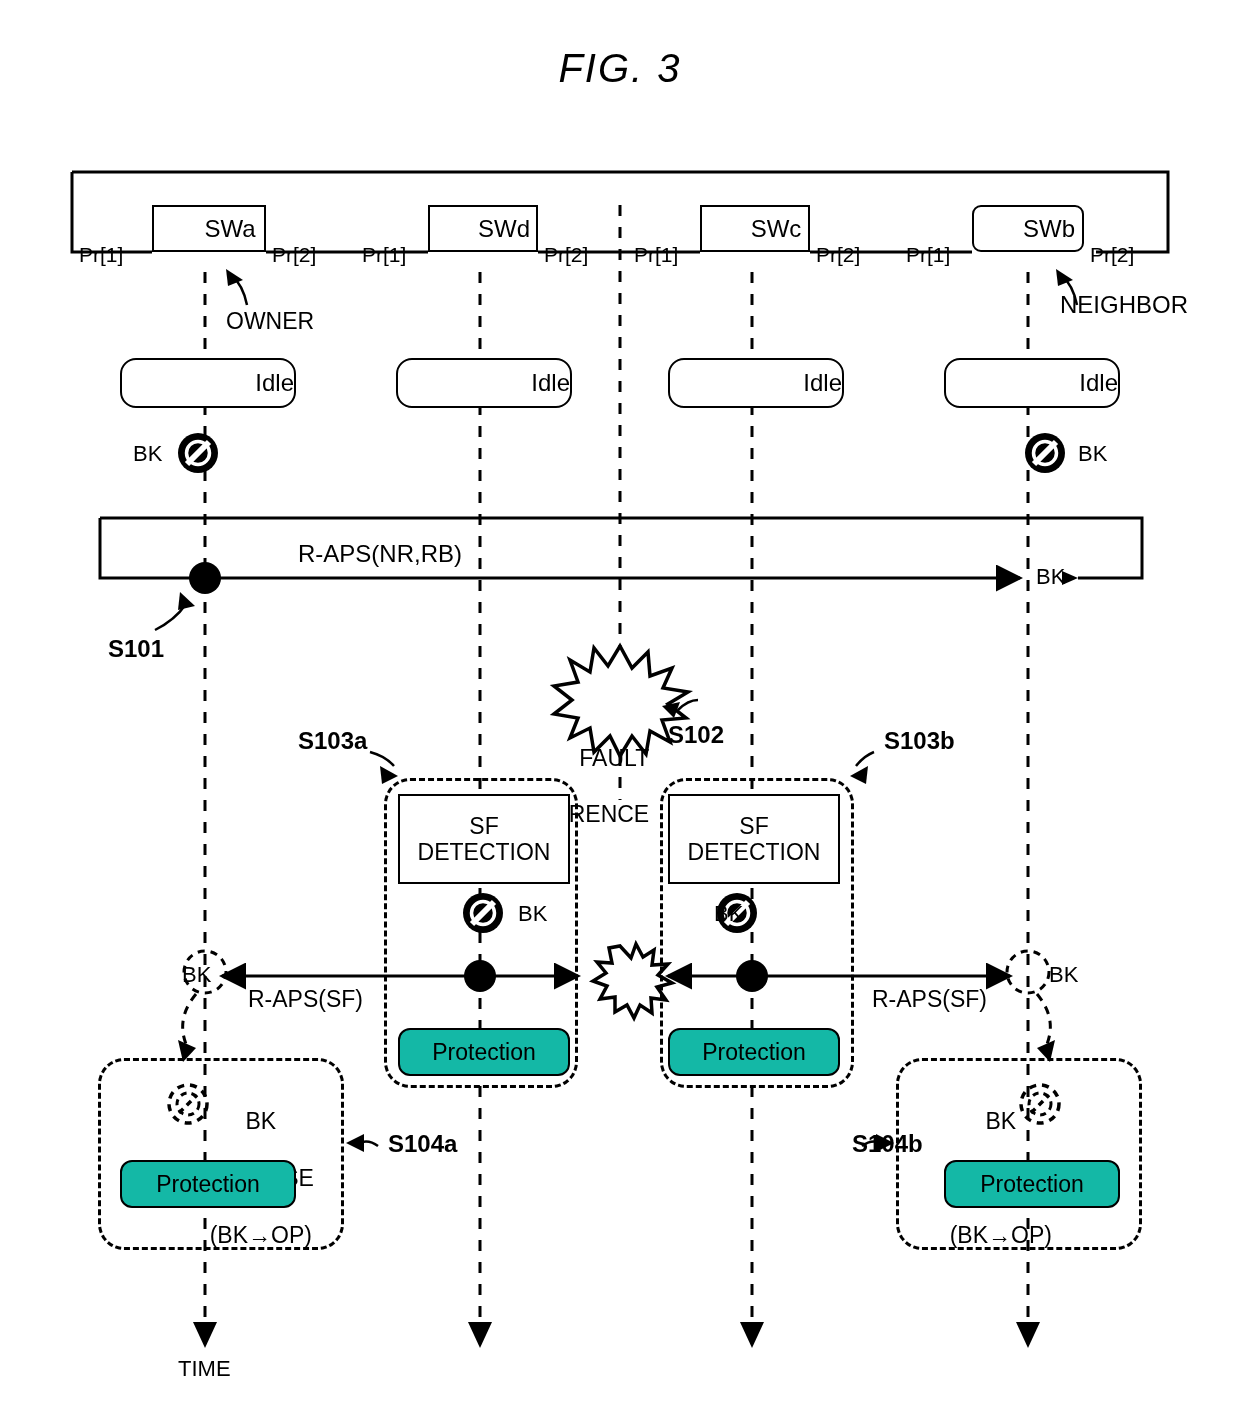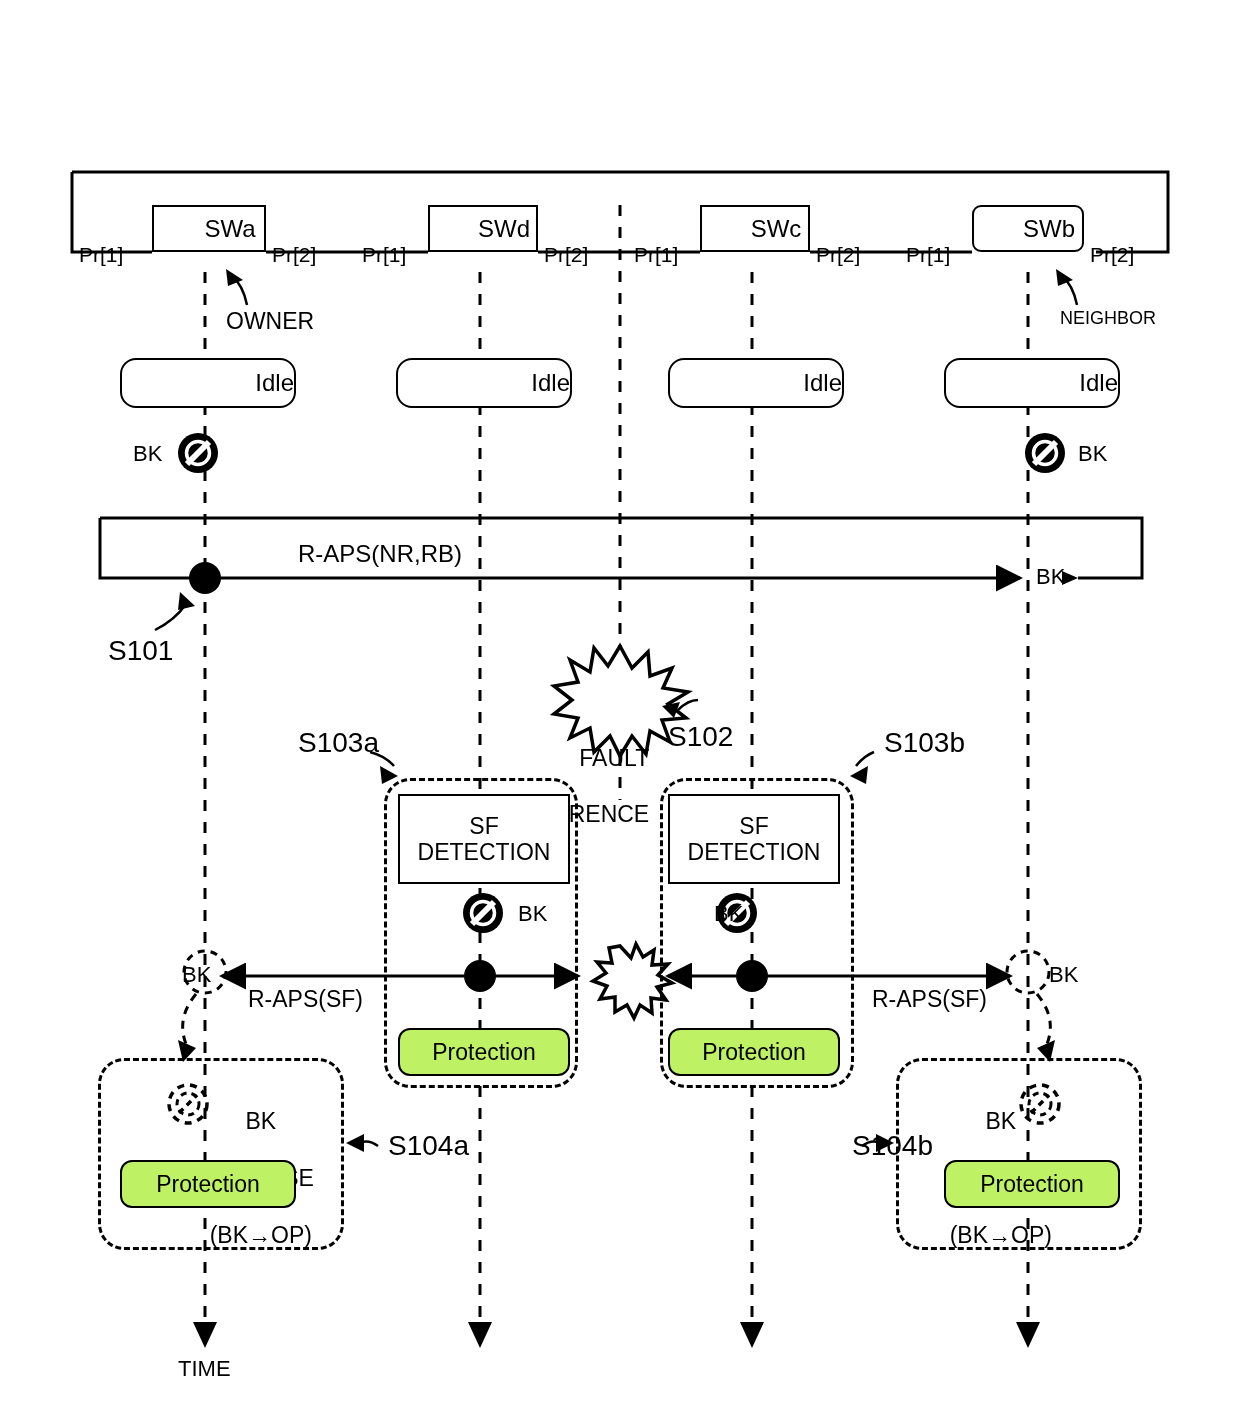--- a/index.html
+++ b/index.html
@@ -16,34 +16,35 @@
 
   .sw-box{position:absolute;border:2.5px solid #000;background:#fff;
           display:flex;align-items:center;justify-content:center;
           font-size:24px;box-sizing:border-box;padding-left:42px;}
   .state-box{position:absolute;border:2.5px solid #000;background:#fff;border-radius:16px;
              display:flex;align-items:center;justify-content:flex-end;
              font-size:24px;box-sizing:border-box;}
   .sf-box{position:absolute;border:2.5px solid #000;background:#fff;
           display:flex;align-items:center;justify-content:center;text-align:center;
           font-size:23px;line-height:1.15;box-sizing:border-box;}
-  .prot-box{position:absolute;border:2.5px solid #000;background:#bef264;border-radius:12px;
+  .prot-box{position:absolute;border:2.5px solid #000;background:#14b8a6;border-radius:12px;
             display:flex;align-items:center;justify-content:center;
             font-size:23px;box-sizing:border-box;}
   .grp-box{position:absolute;border:3px dashed #000;border-radius:26px;
            background:transparent;box-sizing:border-box;}
   .txt-bk{position:absolute;font-size:22px;}
-  .step-lbl{position:absolute;font-size:28px;white-space:pre;}
+  .step-lbl{position:absolute;font-size:24px;white-space:pre;font-weight:bold;}
   .time-lbl{position:absolute;font-size:22px;}
 </style>
 </head>
 <body>
 
 <div id="fig-root">
 
+  <div class="fig-title">FIG.  3</div>
 
   <svg id="sheet" viewBox="0 0 1240 1427">
     <defs>
       <marker id="ah" markerWidth="9" markerHeight="9" refX="8" refY="4.5" orient="auto" markerUnits="strokeWidth">
         <path d="M0,0 L9,4.5 L0,9 z" fill="#000"></path>
       </marker>
       <marker id="ahs" markerWidth="8" markerHeight="8" refX="7" refY="4" orient="auto" markerUnits="strokeWidth">
         <path d="M0,0 L8,4 L0,8 z" fill="#000"></path>
       </marker>
     </defs>
@@ -209,21 +210,21 @@
   <div class="lbl" style="left:79px;top:243px;">Pr[1]</div>
   <div class="lbl" style="left:272px;top:243px;">Pr[2]</div>
   <div class="lbl" style="left:362px;top:243px;">Pr[1]</div>
   <div class="lbl" style="left:544px;top:243px;">Pr[2]</div>
   <div class="lbl" style="left:634px;top:243px;">Pr[1]</div>
   <div class="lbl" style="left:816px;top:243px;">Pr[2]</div>
   <div class="lbl" style="left:906px;top:243px;">Pr[1]</div>
   <div class="lbl" style="left:1090px;top:243px;">Pr[2]</div>
 
   <div class="lbl" style="left:226px;top:308px;font-size:23px;">OWNER</div>
-  <div class="lbl" style="left:1060px;top:308px;font-size:18px;">NEIGHBOR</div>
+  <div class="lbl" style="left:1060px;top:291px;font-size:24px;">NEIGHBOR</div>
 
   <div class="state-box" style="left:120px;top:358px;width:176px;height:50px;">
     <span>Idle</span>
   </div>
   <div class="state-box" style="left:396px;top:358px;width:176px;height:50px;">
     <span>Idle</span>
   </div>
   <div class="state-box" style="left:668px;top:358px;width:176px;height:50px;">
     <span>Idle</span>
   </div>

